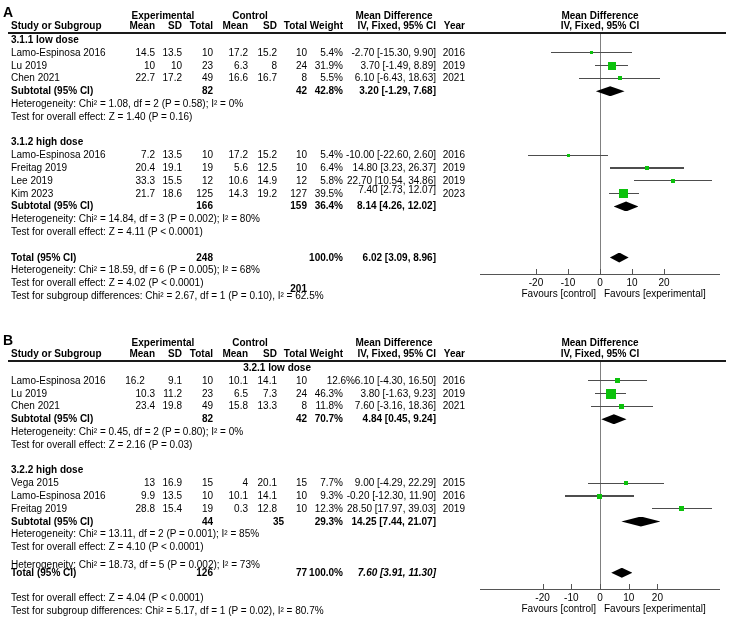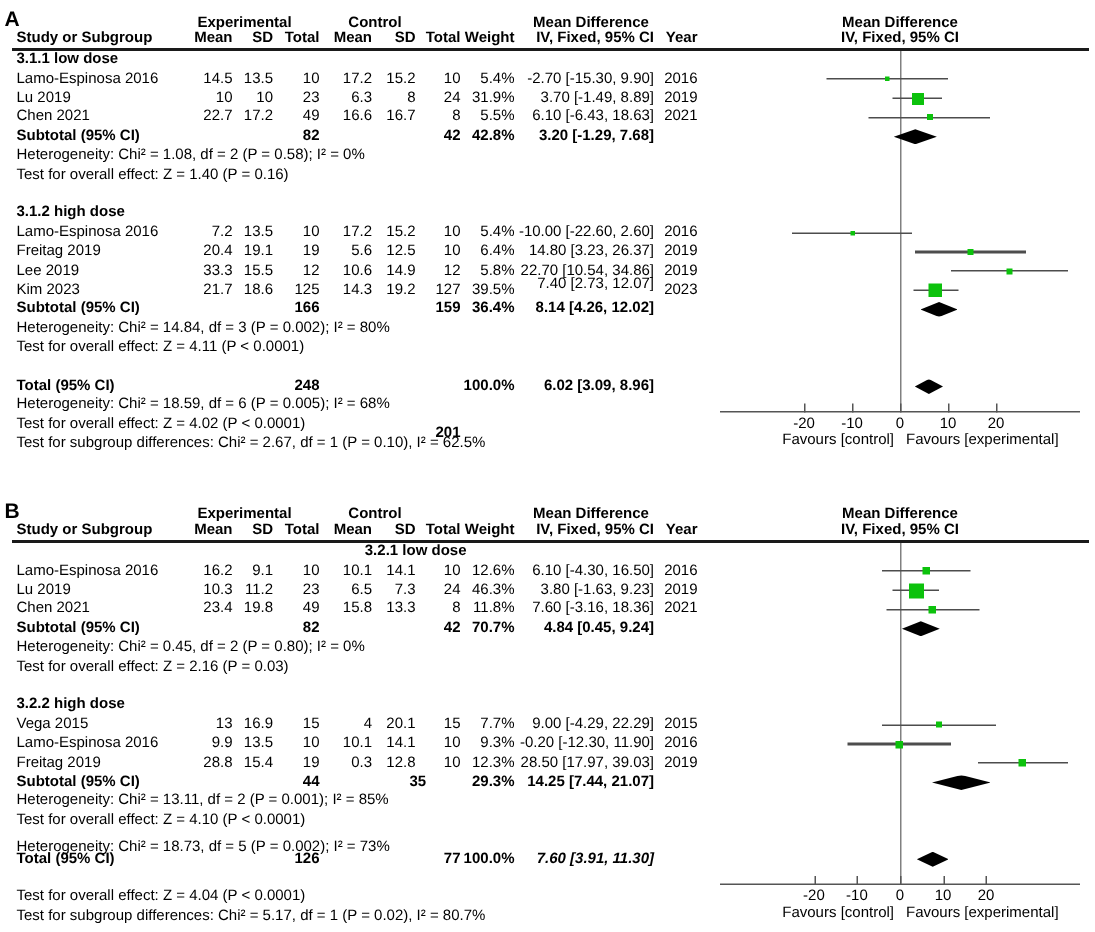--- a/index.html
+++ b/index.html
@@ -180,27 +180,27 @@
       <div class="t b" style="left: 247px; top: 348px; width: 30px; text-align: right;">SD</div>
       <div class="t b" style="left: 273px; top: 348px; width: 34px; text-align: right;">Total</div>
       <div class="t b" style="left: 299px; top: 348px; width: 44px; text-align: right;">Weight</div>
       <div class="t b" style="left: 316px; top: 348px; width: 120px; text-align: right;">IV, Fixed, 95% CI</div>
       <div class="t b" style="left: 429px; top: 348px; width: 36px; text-align: right;">Year</div>
       <div class="t b" style="left: 530px; top: 348px; width: 140px; text-align: center;">IV, Fixed, 95% CI</div>
       <div class="rule" style="left: 8px; top: 360px; width: 718px;"></div>
       <div class="vzero" style="left: 599.5px; top: 362px; height: 226.5px;"></div>
       <div class="t b" style="left: 11px; top: 362px; width: 300px; text-align: right;">3.2.1 low dose</div>
       <div class="t" style="left: 11px; top: 374.8px; width: 160px; text-align: left;">Lamo-Espinosa 2016</div>
-      <div class="t" style="left: 115px; top: 374.8px; width: 40px; text-align: right;">16.2</div>
+      <div class="t" style="left: 115px; top: 374.8px; width: 40px; text-align: center;">16.2</div>
       <div class="t" style="left: 152px; top: 374.8px; width: 30px; text-align: right;">9.1</div>
       <div class="t" style="left: 179px; top: 374.8px; width: 34px; text-align: right;">10</div>
       <div class="t" style="left: 208px; top: 374.8px; width: 40px; text-align: right;">10.1</div>
       <div class="t" style="left: 247px; top: 374.8px; width: 30px; text-align: right;">14.1</div>
       <div class="t" style="left: 273px; top: 374.8px; width: 34px; text-align: right;">10</div>
-      <div class="t" style="left: 299px; top: 374.8px; width: 44px; text-align: right;">12.6%</div>
+      <div class="t" style="left: 299px; top: 374.8px; width: 44px; text-align: right; padding-left: 12px;">12.6%</div>
       <div class="t" style="left: 316px; top: 374.8px; width: 120px; text-align: right;">6.10 [-4.30, 16.50]</div>
       <div class="t" style="left: 429px; top: 374.8px; width: 36px; text-align: right;">2016</div>
       <div class="ci" style="left: 587.659px; top: 380.2px; width: 59.696px; background: rgb(77, 77, 77);"></div>
       <div class="mk" style="left: 615.007px; top: 378.3px; width: 5px; height: 5px; background: rgb(12, 194, 12);"></div>
       <div class="t" style="left: 11px; top: 387.6px; width: 160px; text-align: left;">Lu 2019</div>
       <div class="t" style="left: 115px; top: 387.6px; width: 40px; text-align: right;">10.3</div>
       <div class="t" style="left: 152px; top: 387.6px; width: 30px; text-align: right;">11.2</div>
       <div class="t" style="left: 179px; top: 387.6px; width: 34px; text-align: right;">23</div>
       <div class="t" style="left: 208px; top: 387.6px; width: 40px; text-align: right;">6.5</div>
       <div class="t" style="left: 247px; top: 387.6px; width: 30px; text-align: right;">7.3</div>

